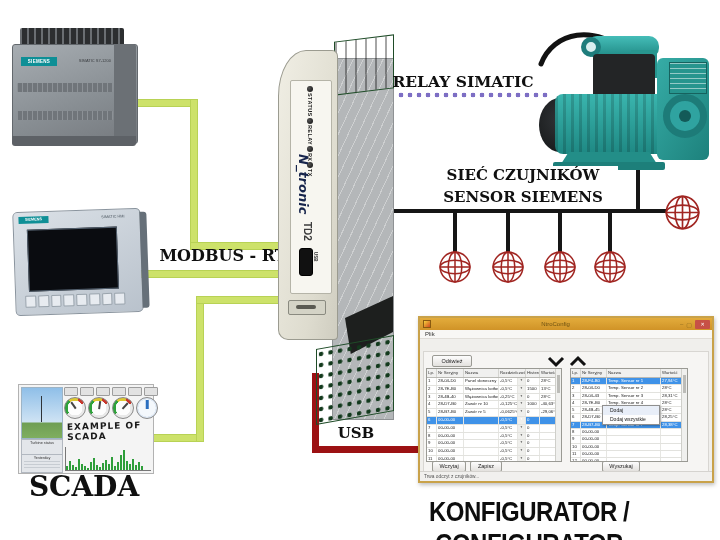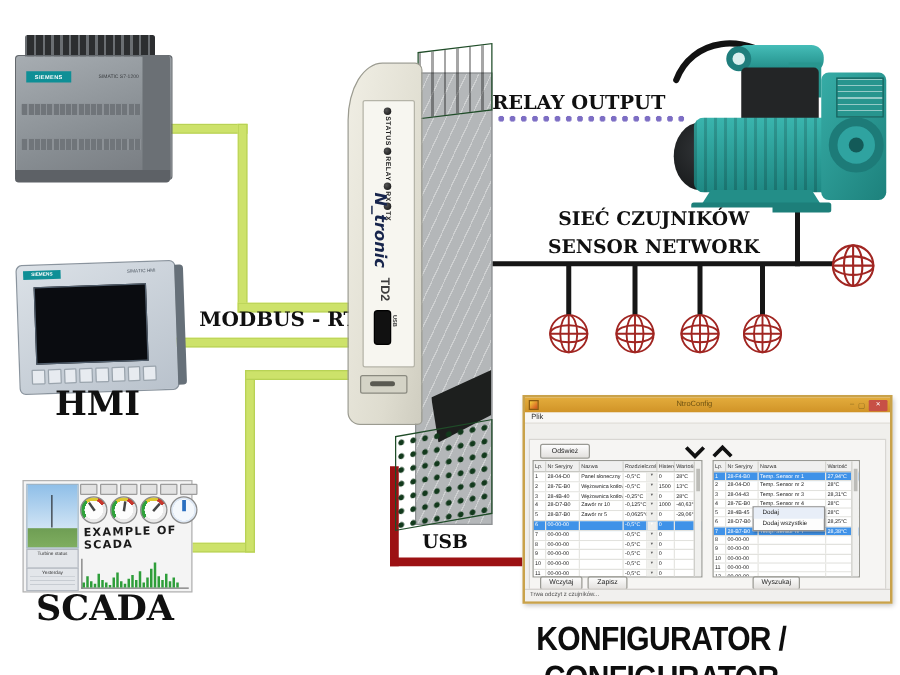--- a/index.html
+++ b/index.html
@@ -211,21 +211,20 @@
         <div class="hmi-key"></div>
         <div class="hmi-key"></div>
         <div class="hmi-key"></div>
       <div class="hmi-key"></div>
         <div class="hmi-key"></div>
         <div class="hmi-key"></div>
         <div class="hmi-key"></div>
     </div>
     <div class="hmi-edge"></div>
   </div>
-  <div class="cap" style="left:22px;top:310px;width:112px;font-size:27px;">HMI</div>
 
   <div class="scada">
     <div class="sc-photo">
         <div class="sc-pole"></div>
       </div>
     <div class="sc-panel" style="top:54px;height:13px;">
       <span>Turbine status</span>
     </div>
     <div class="sc-panel" style="top:69px;height:16px;">
       <span>Yesterday</span>
@@ -297,41 +296,41 @@
       <div class="led-label">RX</div>
       <div class="led-dot"></div>
       <div class="led-label">TX</div>
     </div>
   <div class="td2-brand vtext">N_tronic</div>
   <div class="td2-model vtext">TD2</div>
   <div class="td2-usb"></div>
   <div class="td2-usb-label vtext">USB</div>
   <div class="td2-slot"></div>
 
-  <div class="cap" style="left:368px;top:74px;width:190px;font-size:15.5px;">RELAY OUTPUT</div>
+  <div class="cap" style="left:368px;top:74px;width:190px;font-size:15.5px;">RELAY SIMATIC</div>
 
   <div class="pump">
     <svg width="176" height="160" style="position:absolute;left:0;top:0;">
       <path d="M 96 46 C 60 12 18 22 6 54" stroke="#121212" stroke-width="5" fill="none" stroke-linecap="round"></path>
     </svg>
     <div class="pp pump-pipe"></div>
     <div class="pp pump-inlet"></div>
     <div class="pp pump-neck"></div>
     <div class="pp pump-cap-box"></div>
     <div class="pp pump-end"></div>
     <div class="pp pump-motor"></div>
     <div class="pp pump-head"></div>
     <div class="pp pump-tag"></div>
     <div class="pp pump-face"></div>
     <div class="pp pump-foot"></div>
     <div class="pp pump-base"></div>
   </div>
 
   <div class="cap" style="left:428px;top:166px;width:190px;font-size:15px;background:#fff;padding:2px 0;">SIEĆ CZUJNIKÓW</div>
-  <div class="cap" style="left:428px;top:188px;width:190px;font-size:15px;background:#fff;padding:2px 0;">SENSOR NETWORK</div>
+  <div class="cap" style="left:428px;top:188px;width:190px;font-size:15px;background:#fff;padding:2px 0;">SENSOR SIEMENS</div>
 
   <div class="globe" style="left:438px;top:250px;width:34px;height:34px;"><svg viewBox="0 0 40 40" width="100%" height="100%">
         <g fill="#fff" stroke="#a12622" stroke-width="1.8">
           <circle cx="20" cy="20" r="17.5"></circle>
           <ellipse cx="20" cy="20" rx="8" ry="17.5" fill="none"></ellipse>
           <ellipse cx="20" cy="20" rx="17.5" ry="8" fill="none"></ellipse>
           <line x1="20" y1="2.5" x2="20" y2="37.5"></line>
           <line x1="2.5" y1="20" x2="37.5" y2="20"></line>
         </g>
       </svg></div>

